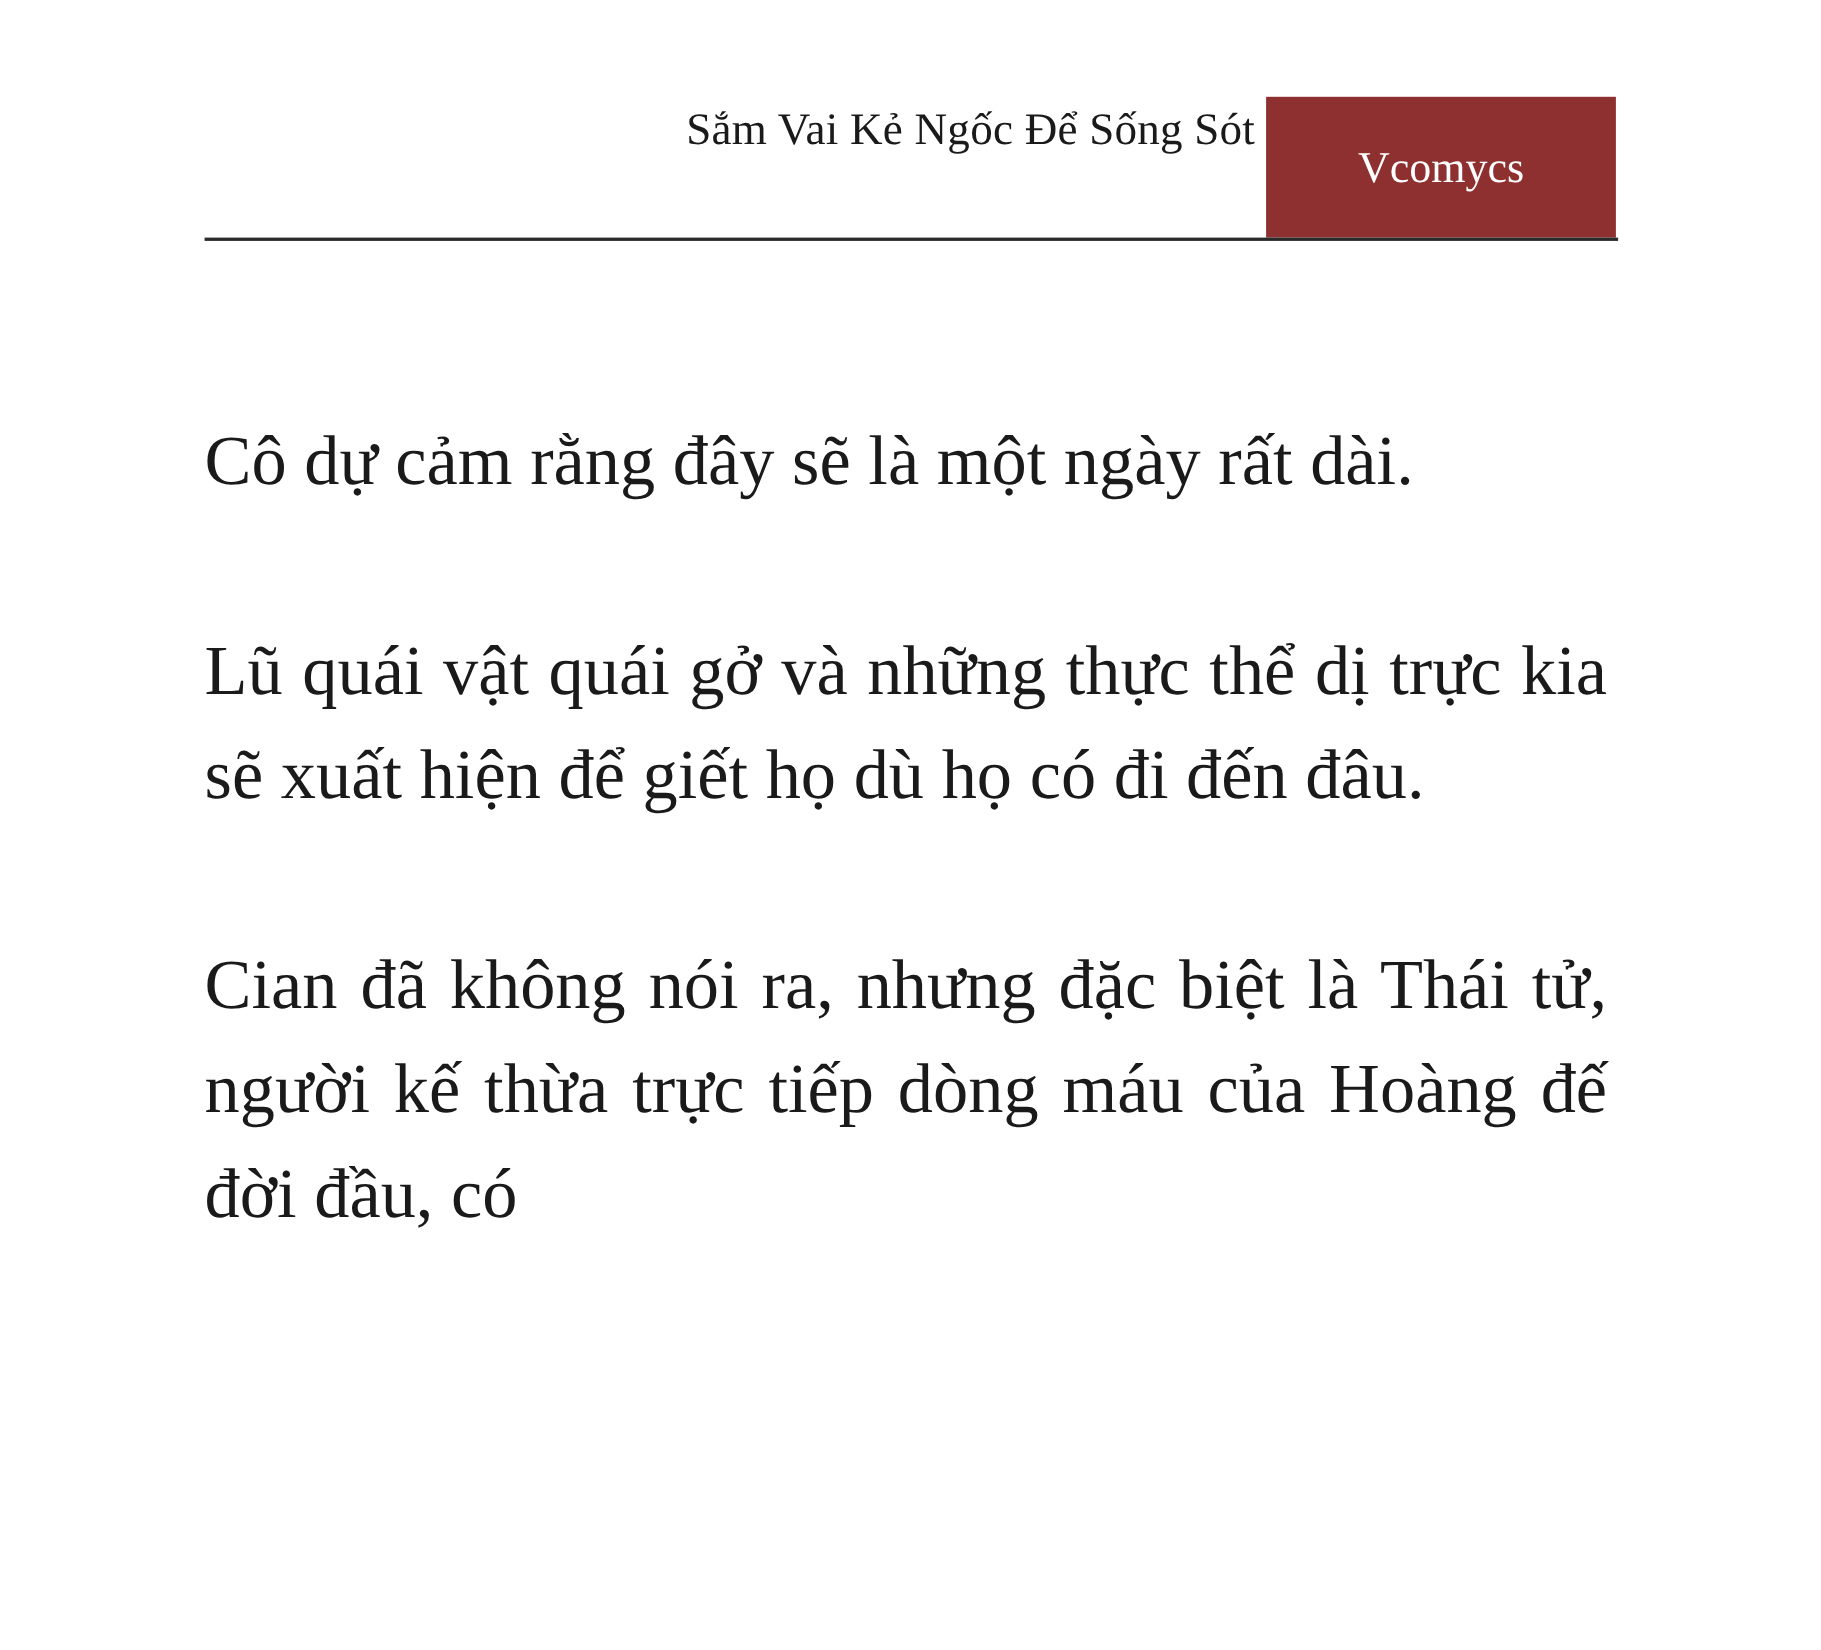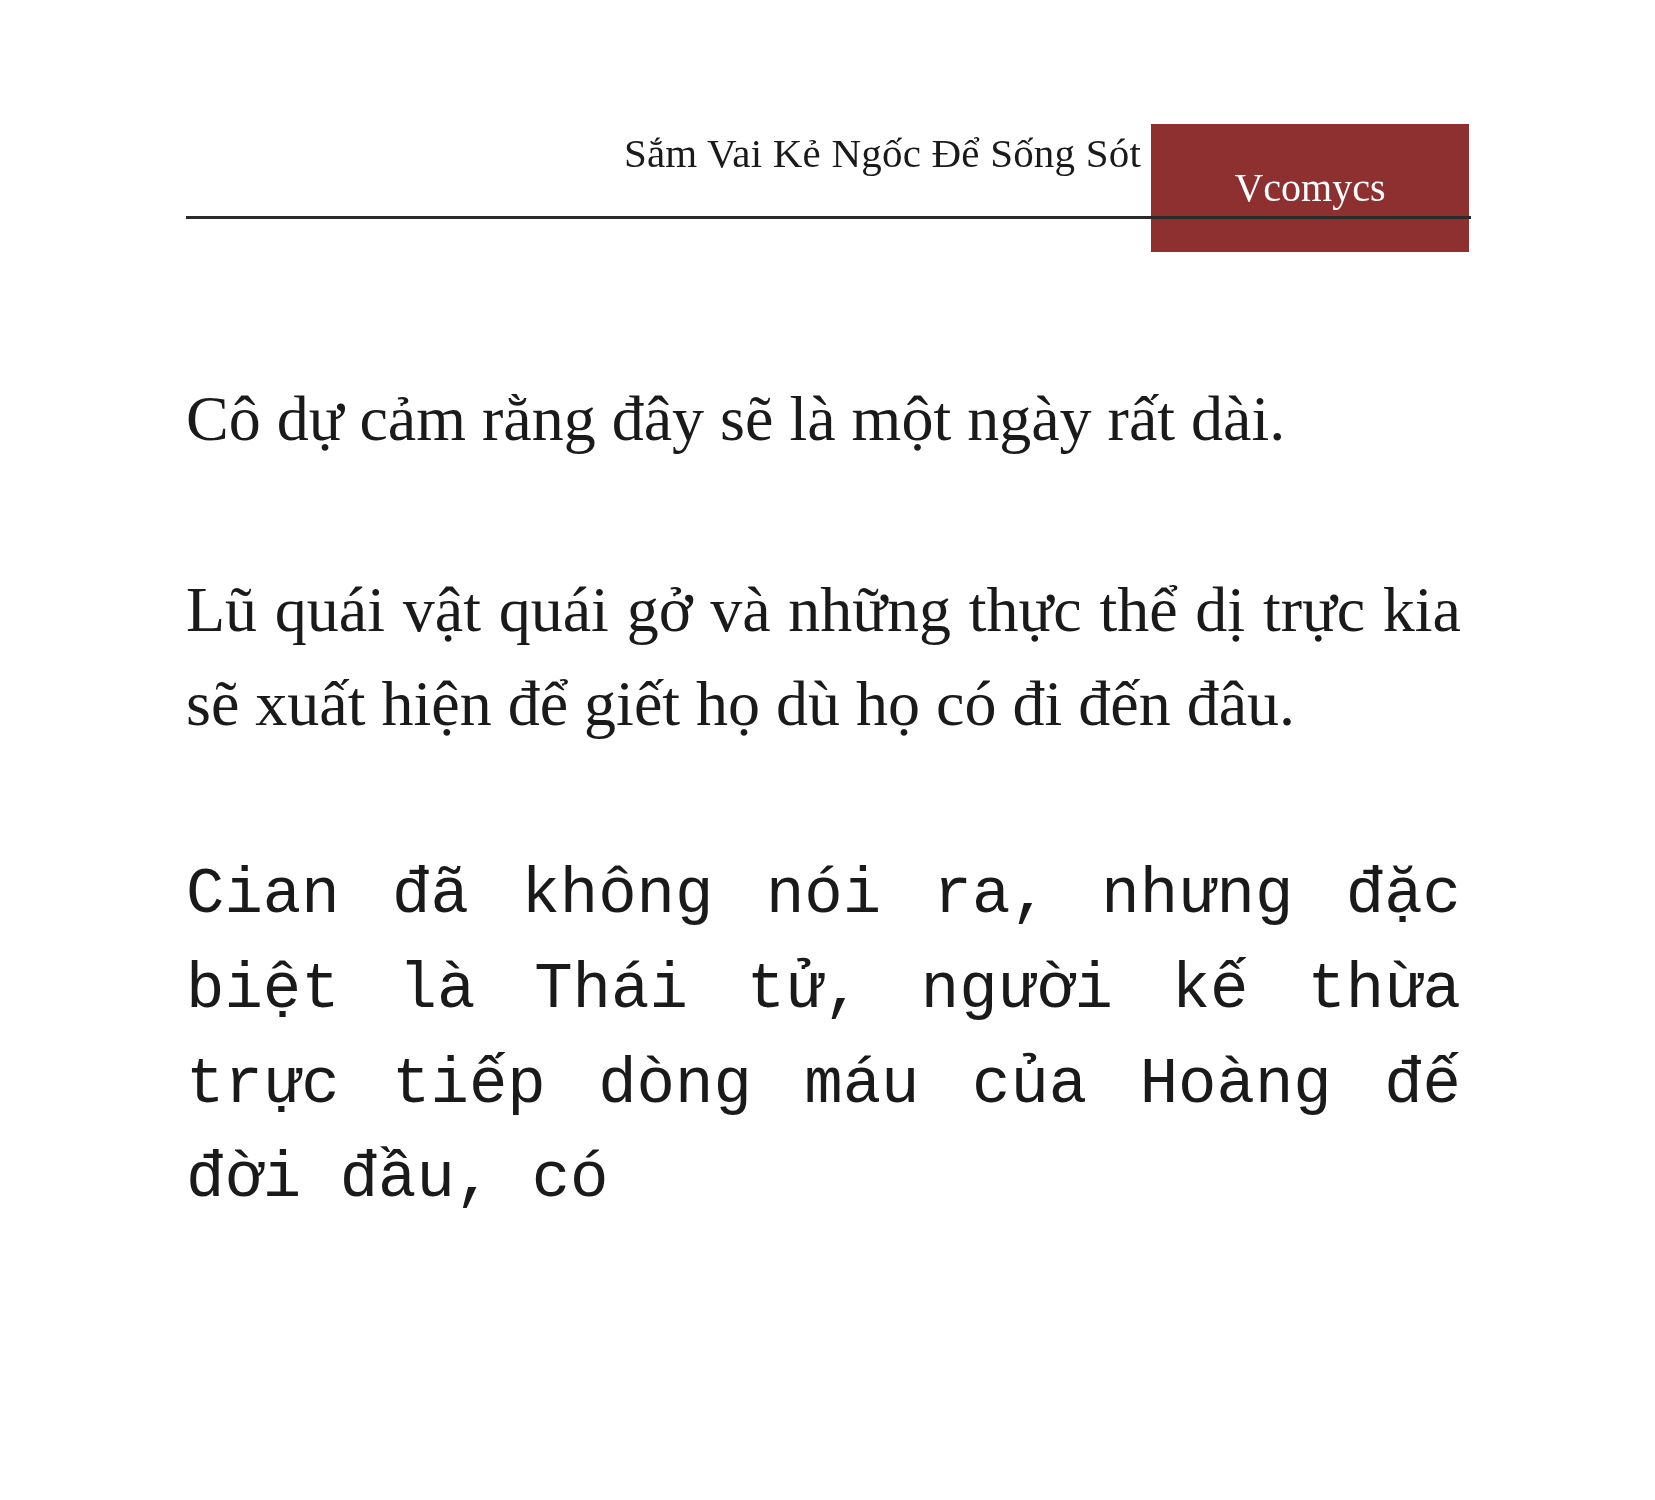--- a/index.html
+++ b/index.html
@@ -26,21 +26,20 @@
   }
   .header-inner {
     position: absolute;
     left: 186px;
     top: 88px;
     width: 1283px;
     height: 126px;
     display: flex;
     align-items: flex-start;
     justify-content: flex-end;
-    margin-top: 36px;
   }
   .header-title {
     flex: 0 0 auto;
     text-align: center;
     font-size: 41px;
     line-height: 1.42;
     letter-spacing: 0.2px;
     padding-right: 10px;
     white-space: nowrap;
   }
@@ -84,21 +83,20 @@
   .para {
     font-size: 64px;
     line-height: 1.48;
     text-align: justify;
     text-justify: inter-word;
     margin: 0 10px 96px 0;
     letter-spacing: 0px;
   }
   .para.last {
     margin-bottom: 0;
-    font-family: Liberation Mono, monospace;
   }
   .para.no-justify {
     text-align: left;
   }
 </style>
 </head>
 <body>
 
 <div class="page-header">
   <div class="header-inner">

